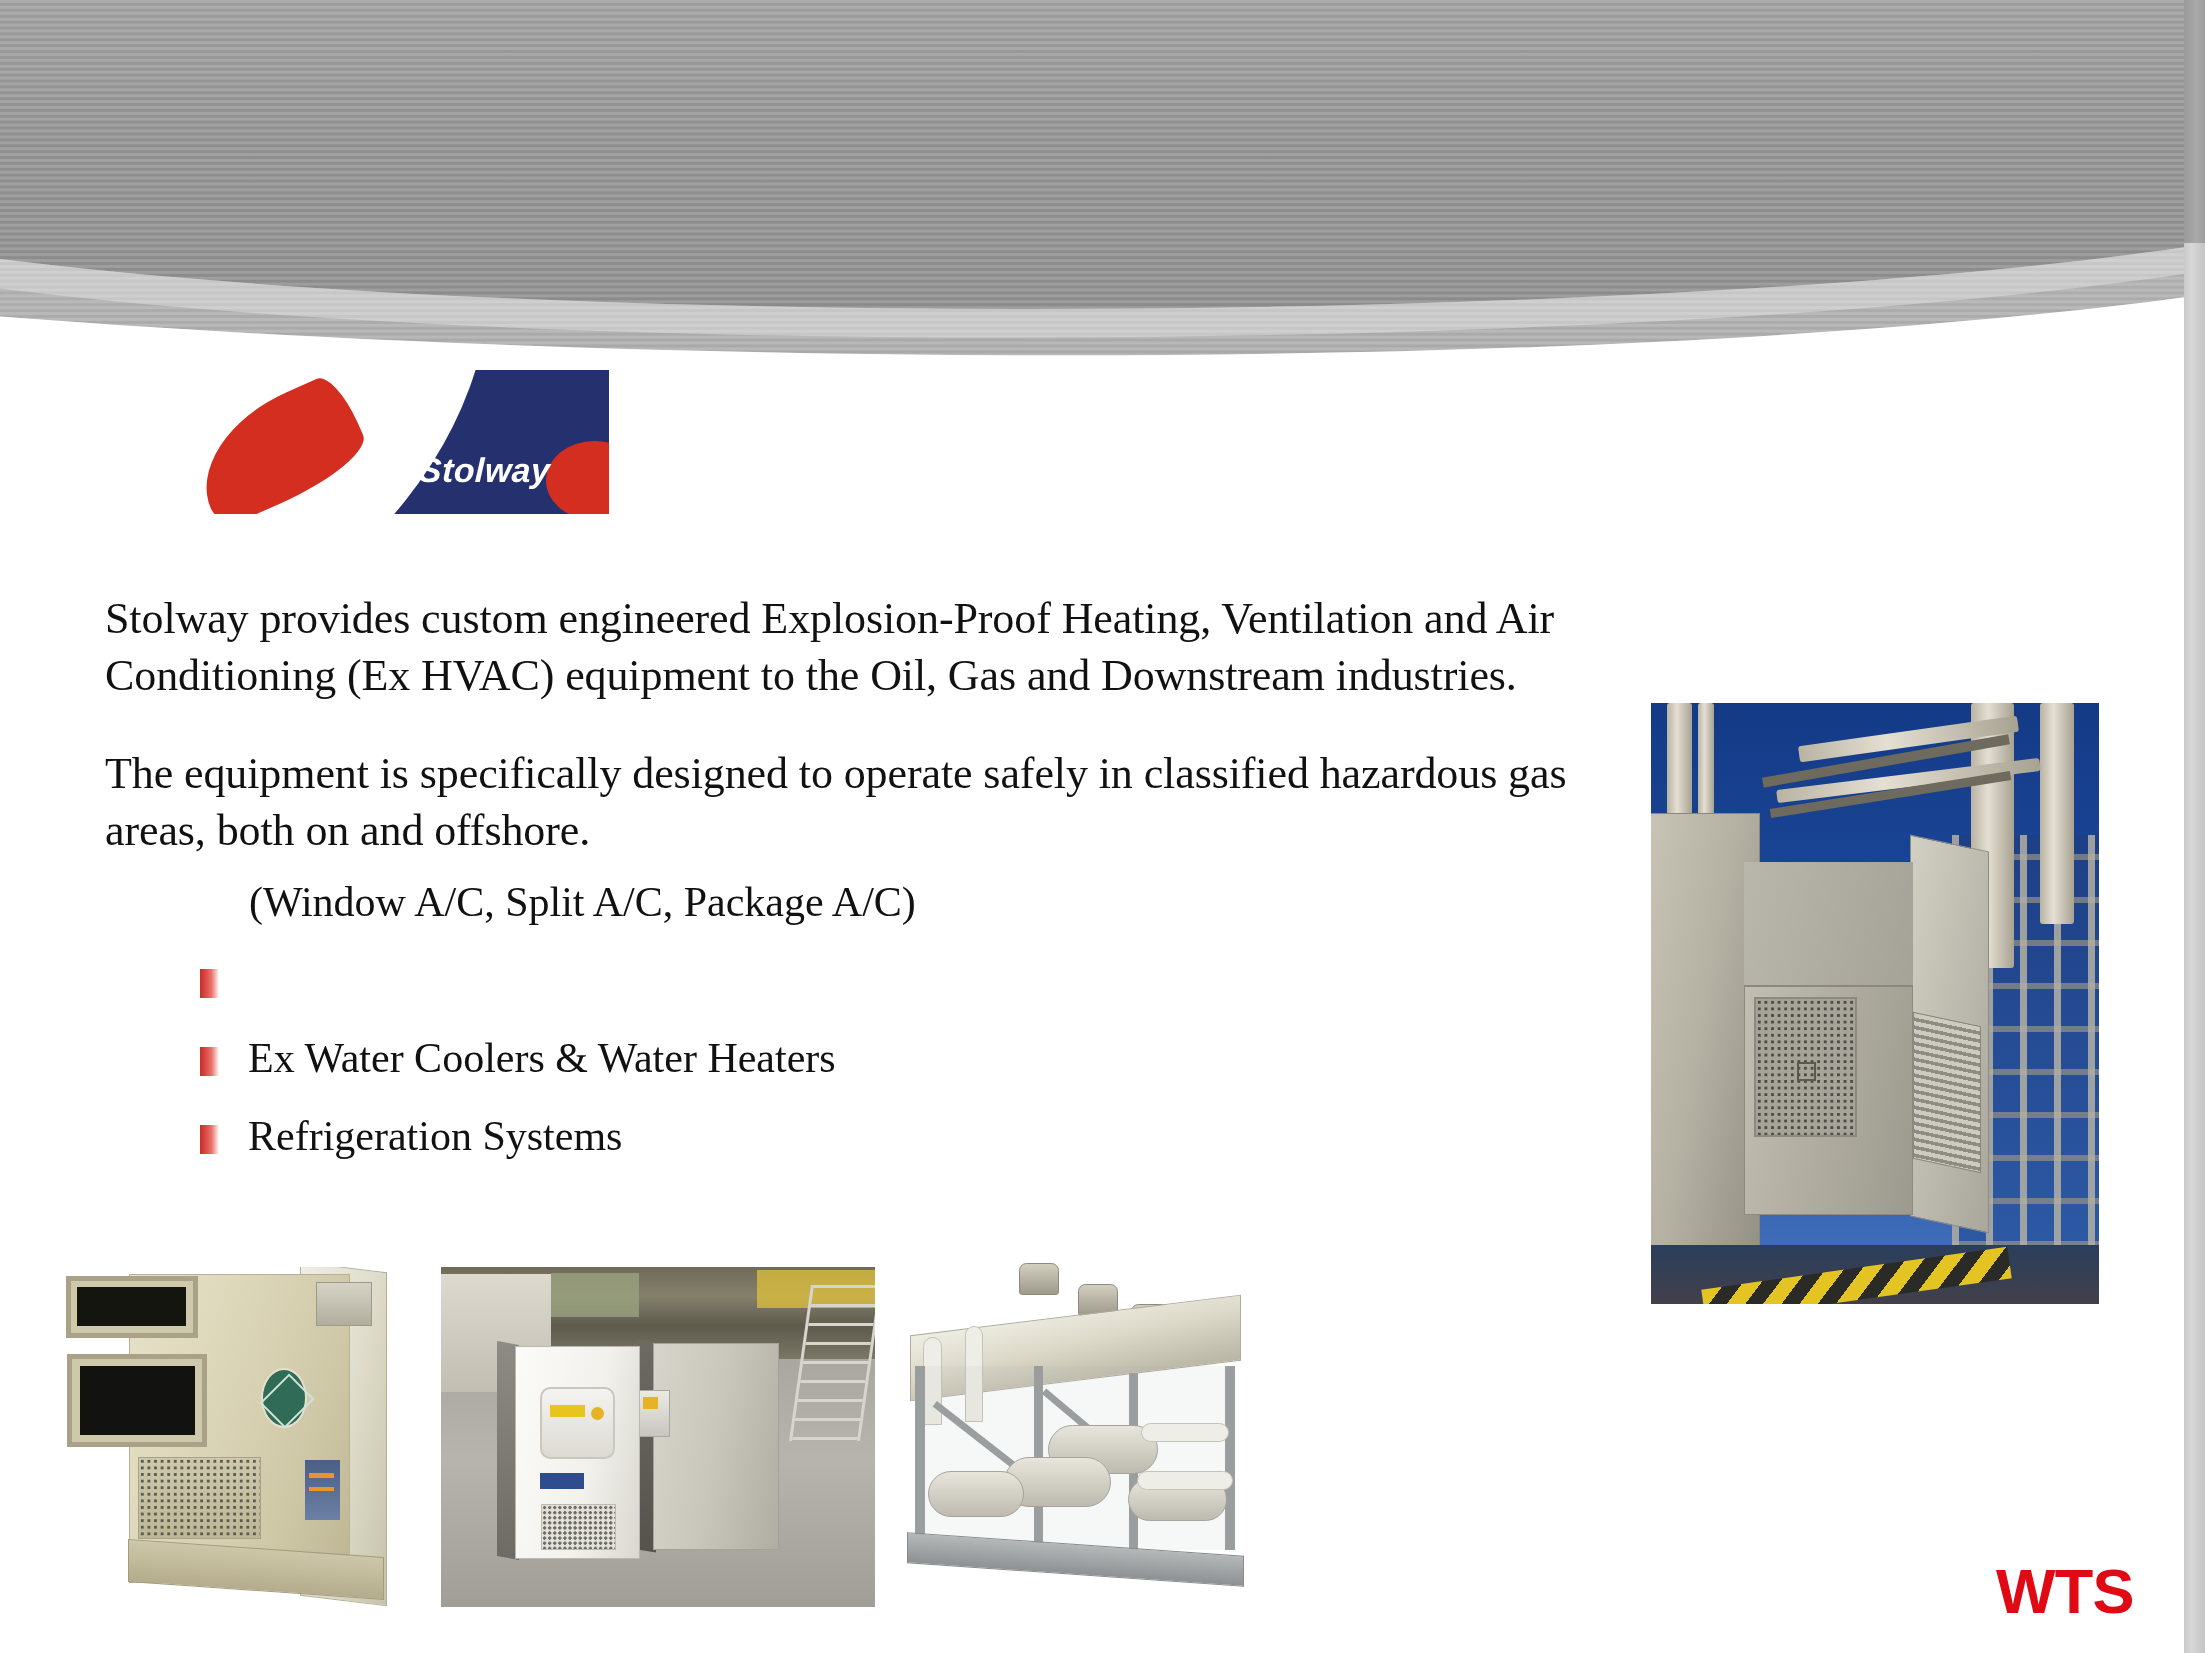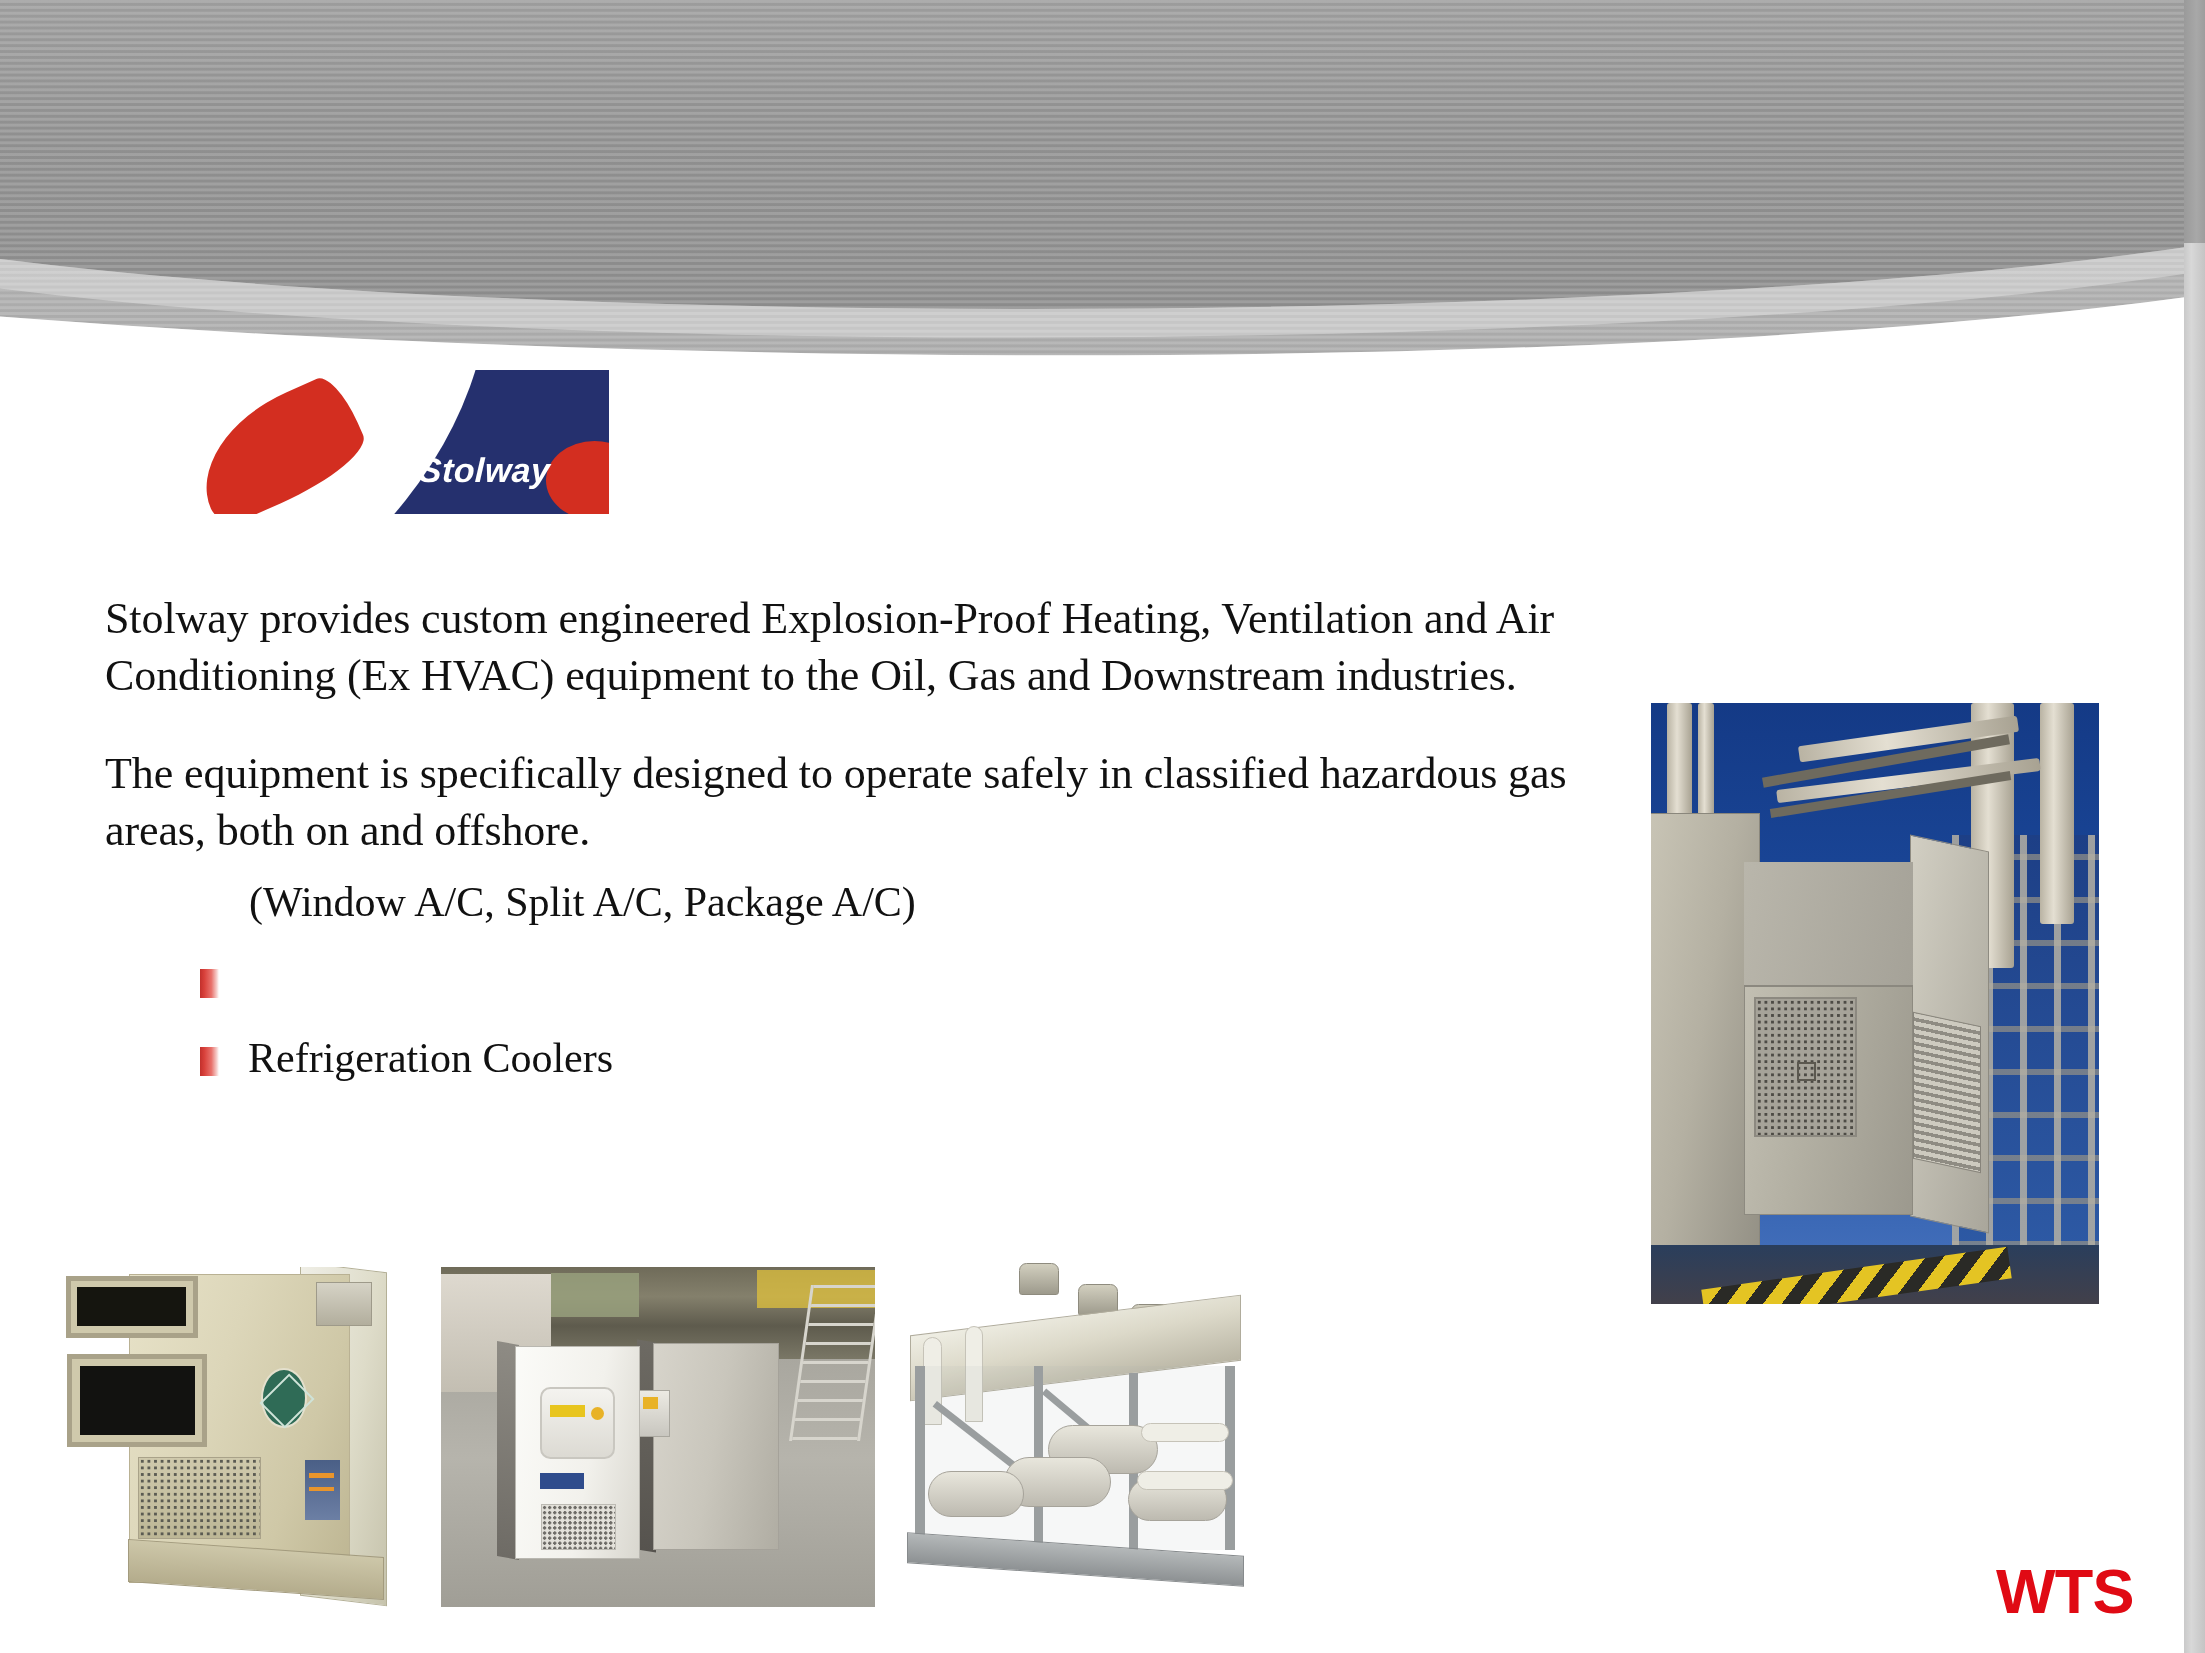--- a/index.html
+++ b/index.html
@@ -383,24 +383,28 @@
   <div class="para para-2">The equipment is specifically designed to operate safely in classified hazardous gas areas, both on and offshore.</div>
 
   <div class="bullets">
 
     <div class="bullet-sub">(Window A/C, Split A/C, Package A/C)</div>
 
     <div class="bullet-row">
       <span class="bullet-marker"></span>
     </div>
 
-
     <div class="bullet-row">
       <span class="bullet-marker"></span>
-      <span class="bullet-text">Refrigeration Coolers</span>
+      <span class="bullet-text">Ex Water Coolers &amp; Water Heaters</span>
+    </div>
+
+    <div class="bullet-row">
+      <span class="bullet-marker"></span>
+      <span class="bullet-text">Refrigeration Systems</span>
     </div>
 
   </div>
 
   <div class="photo photo-1">
     <div class="p1-bg"></div>
     <div class="p1-right"></div>
     <div class="p1-body"></div>
     <div class="p1-topbox"></div>
     <div class="p1-duct-a">

